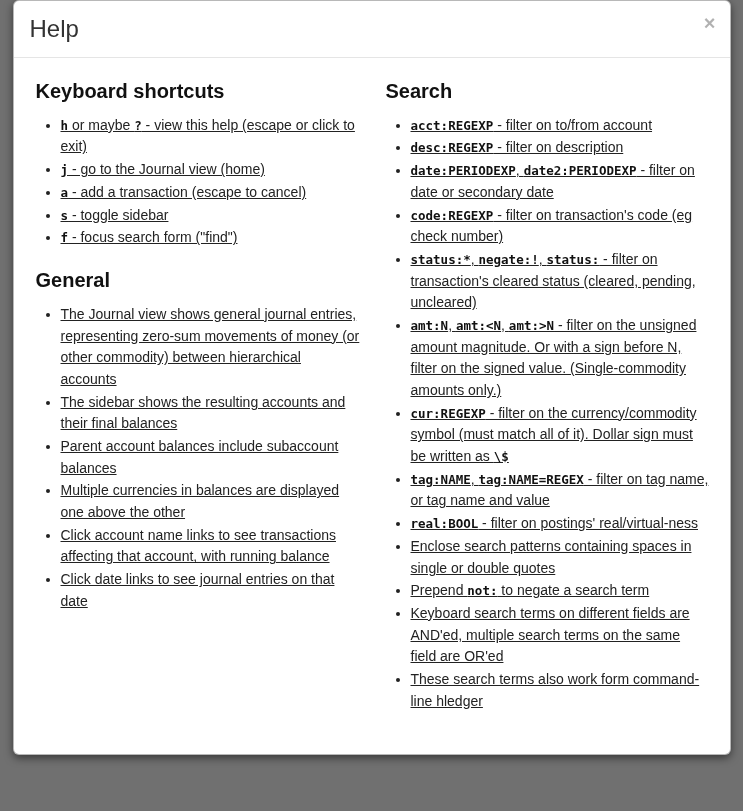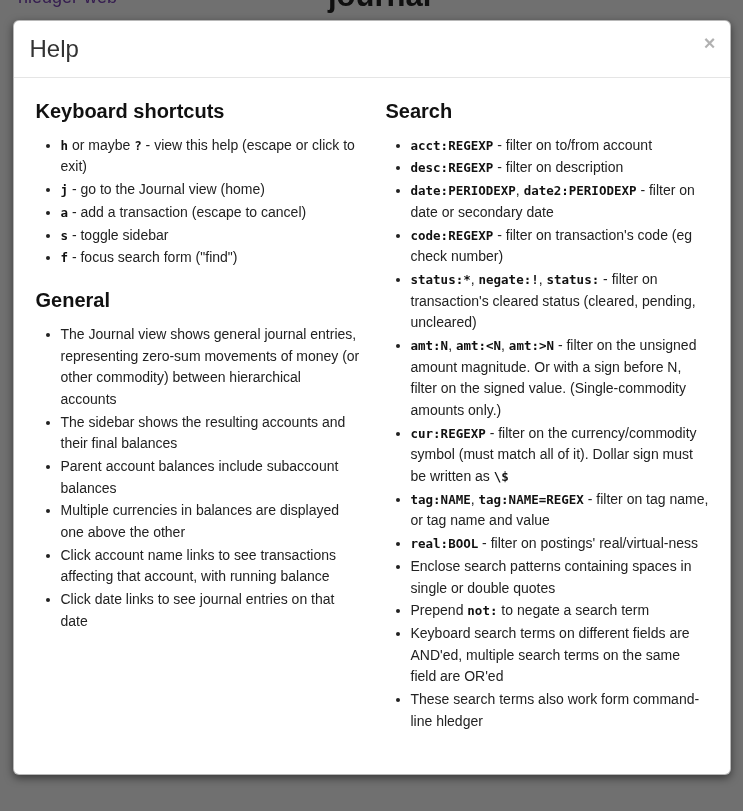--- a/index.html
+++ b/index.html
@@ -22,21 +22,21 @@
     font-size: 31px; font-weight: bold; color: #222;
   }
 
   .backdrop {
     position: absolute; top: 0; left: 0; right: 0; bottom: 0;
     background: rgba(0, 0, 0, 0.56);
   }
 
   
   .modal {
-    position: absolute; top: 20px; left: 50%; transform: translateX(-50%);
+    position: absolute; top: 0; left: 50%; transform: translateX(-50%);
     width: 718px;
     background: #fff;
     border: 1px solid rgba(0,0,0,0.28);
     border-radius: 6px;
     box-shadow: 0 3px 9px rgba(0,0,0,0.5);
   }
   .modal-header {
     position: relative;
     padding: 14px 16px 13px;
     border-bottom: 1px solid #e5e5e5;
@@ -63,21 +63,21 @@
 
   .section-heading {
     font-size: 20px;
     font-weight: bold;
     color: #111;
     margin: 20px 0 12px;
   }
   .help-col .section-heading:first-child { margin-top: 6px; }
 
   .help-col ul { margin: 0 0 16px 0; padding-left: 25px; }
-  .help-col li { line-height: 1.55; margin-bottom: 1px; }
+  .help-col li { line-height: 1.55; margin-bottom: 1px; text-decoration: underline; }
 
   code {
     font-family: "DejaVu Sans Mono", "Liberation Mono", monospace;
     font-weight: bold;
     font-size: 12.5px;
     color: #111;
   }
 </style>
 </head>
 <body>

